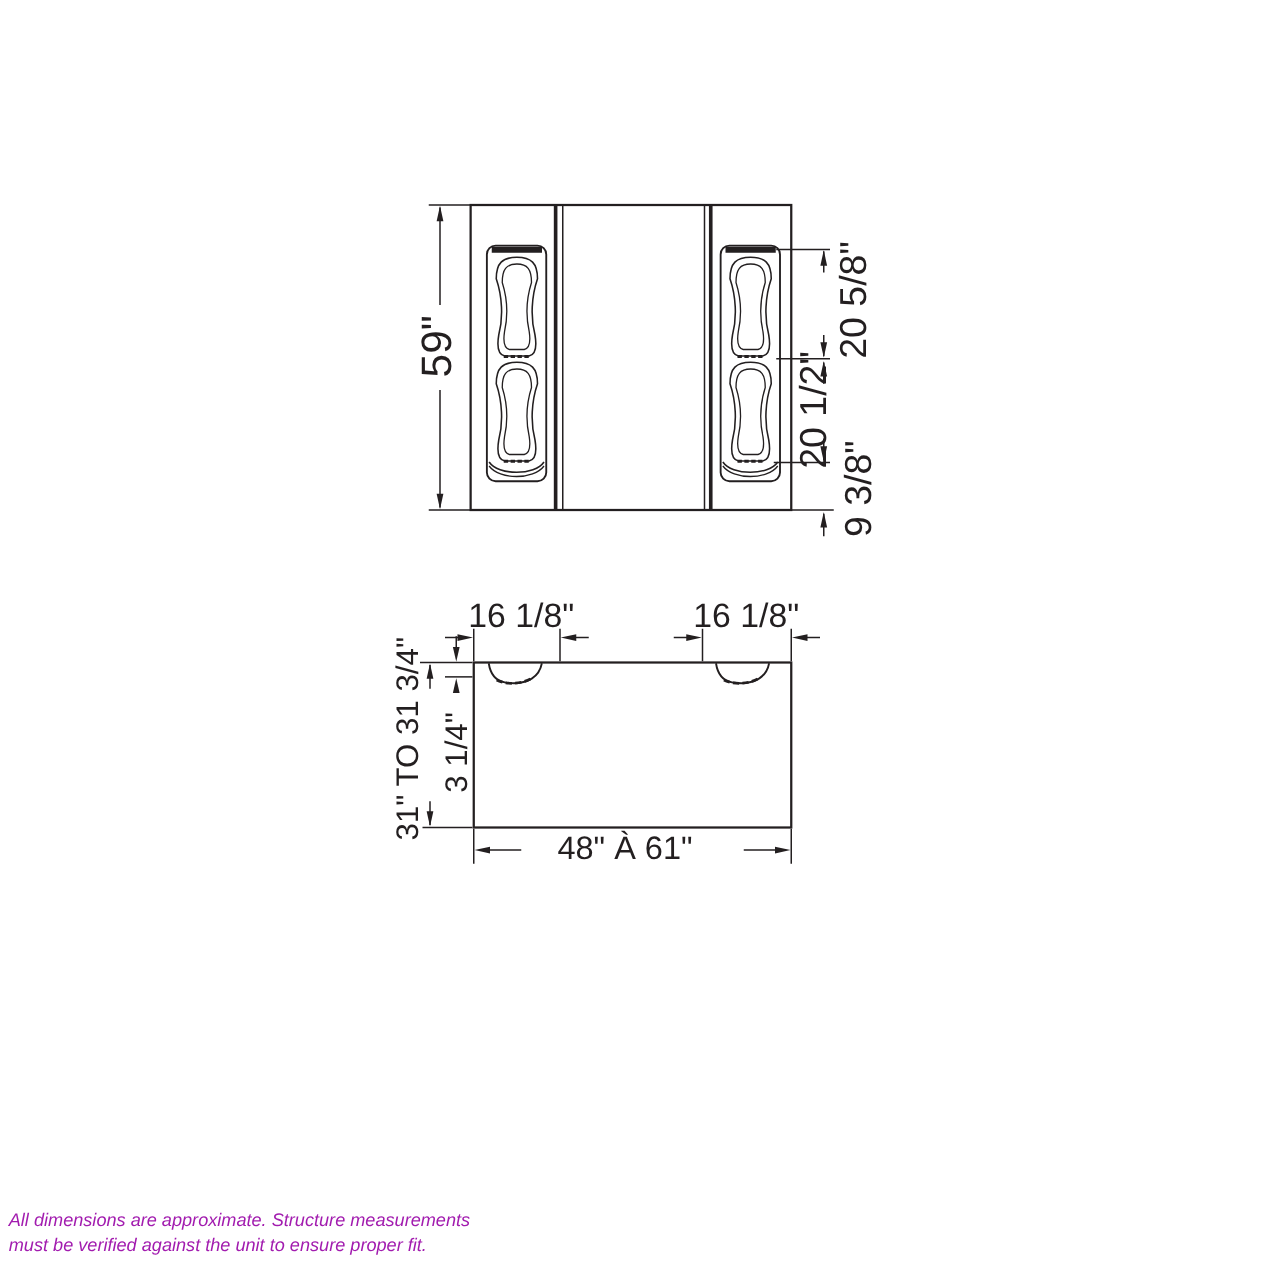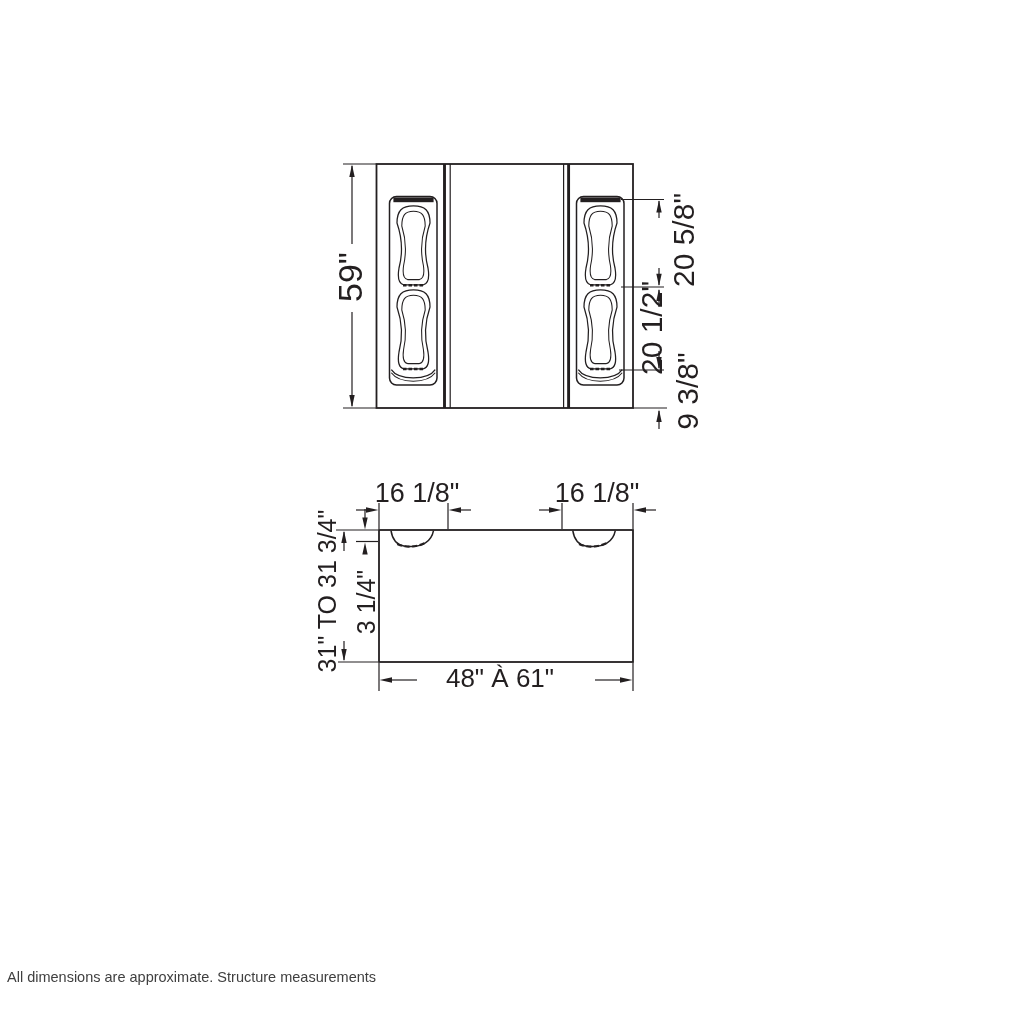--- a/index.html
+++ b/index.html
@@ -36,21 +36,22 @@
   .fs30{font-size:30px;}
   .fs27{font-size:27px;}
   .fs26{font-size:26px;}
   .fs25{font-size:25px;}
   .footer{
     position:absolute;
     left:7px;
     top:968px;
     font-size:14.5px;
     line-height:19.5px;
-    color:#404040;
+    color:#a21caf;
+    font-style:italic;
   }
 </style>
 </head>
 <body>
 
 <div class="stage">
 
   <svg width="1024" height="1015" viewBox="0 0 1024 1015" xmlns="http://www.w3.org/2000/svg" xmlns:xlink="http://www.w3.org/1999/xlink">
 
     <g>
@@ -175,15 +176,16 @@
   <div class="dim-label fs27" style="left:597px;top:493px;">16 1/8"</div>
 
   <div class="dim-label rot fs25" style="left:327px;top:591px;">31" TO 31 3/4"</div>
 
   <div class="dim-label rot fs25" style="left:366px;top:602px;">3 1/4"</div>
 
   <div class="dim-label fs26" style="left:500px;top:678px;">48" À 61"</div>
 
   <div class="footer">
     <div>All dimensions are approximate. Structure measurements</div>
+    <div>must be verified against the unit to ensure proper fit.</div>
   </div>
 
 </div>
 
 </body></html>

